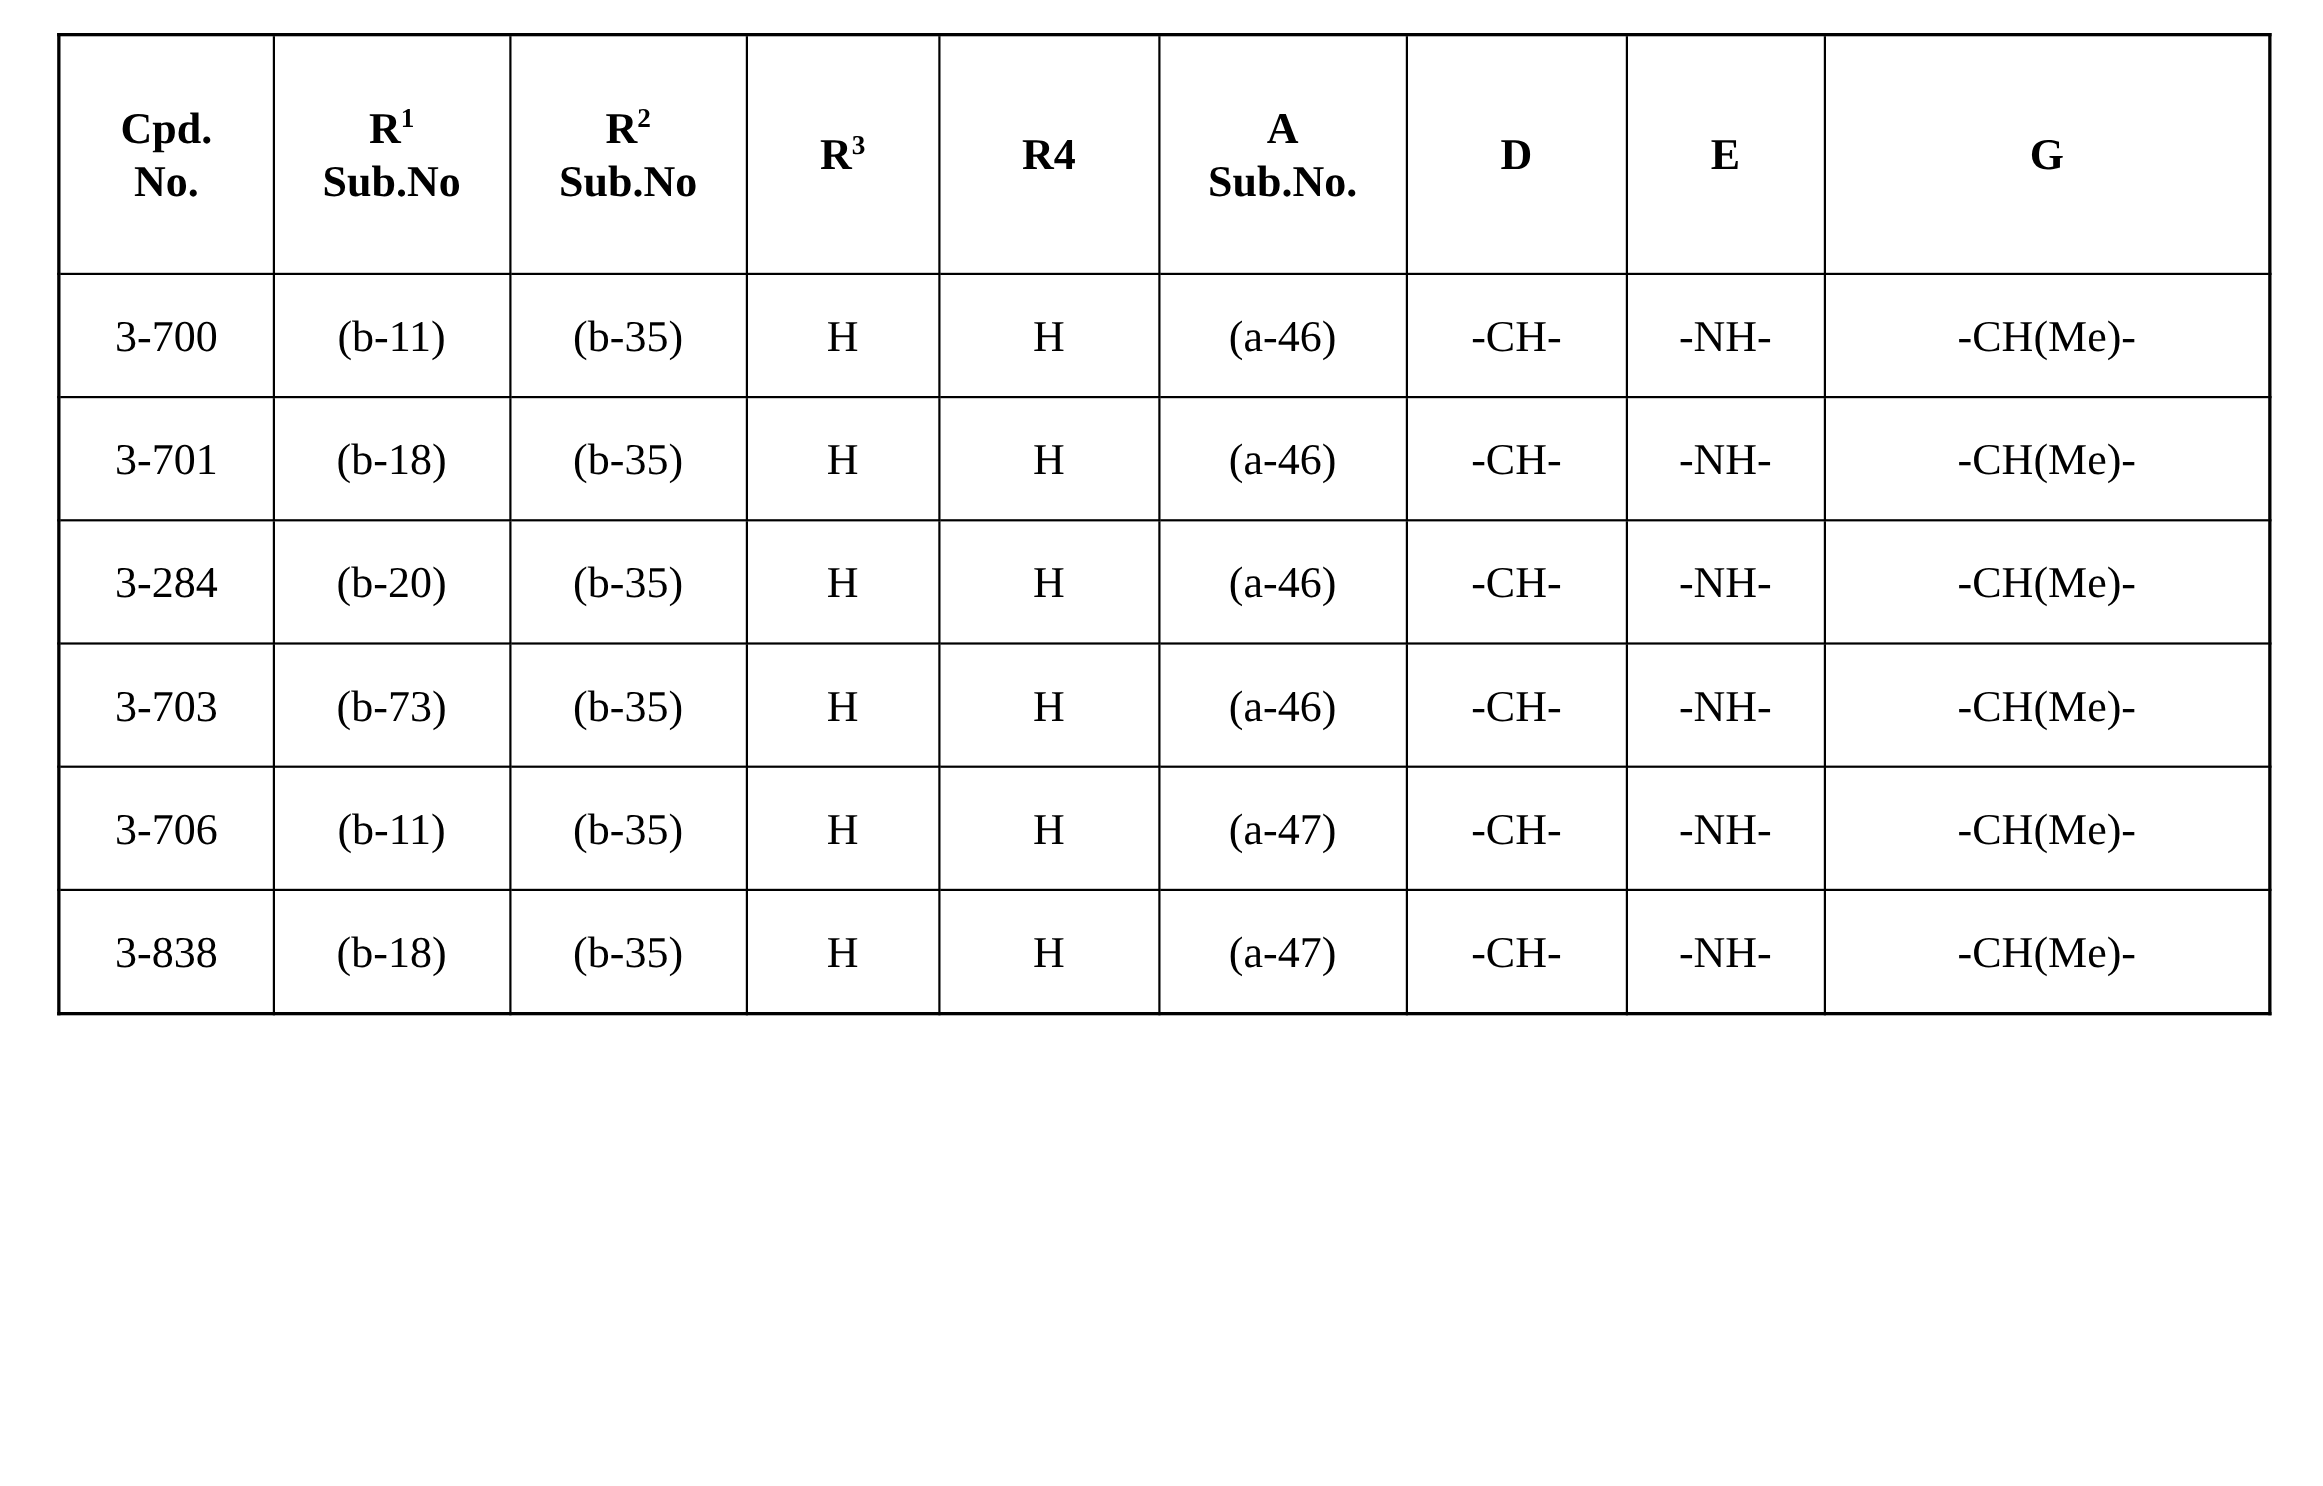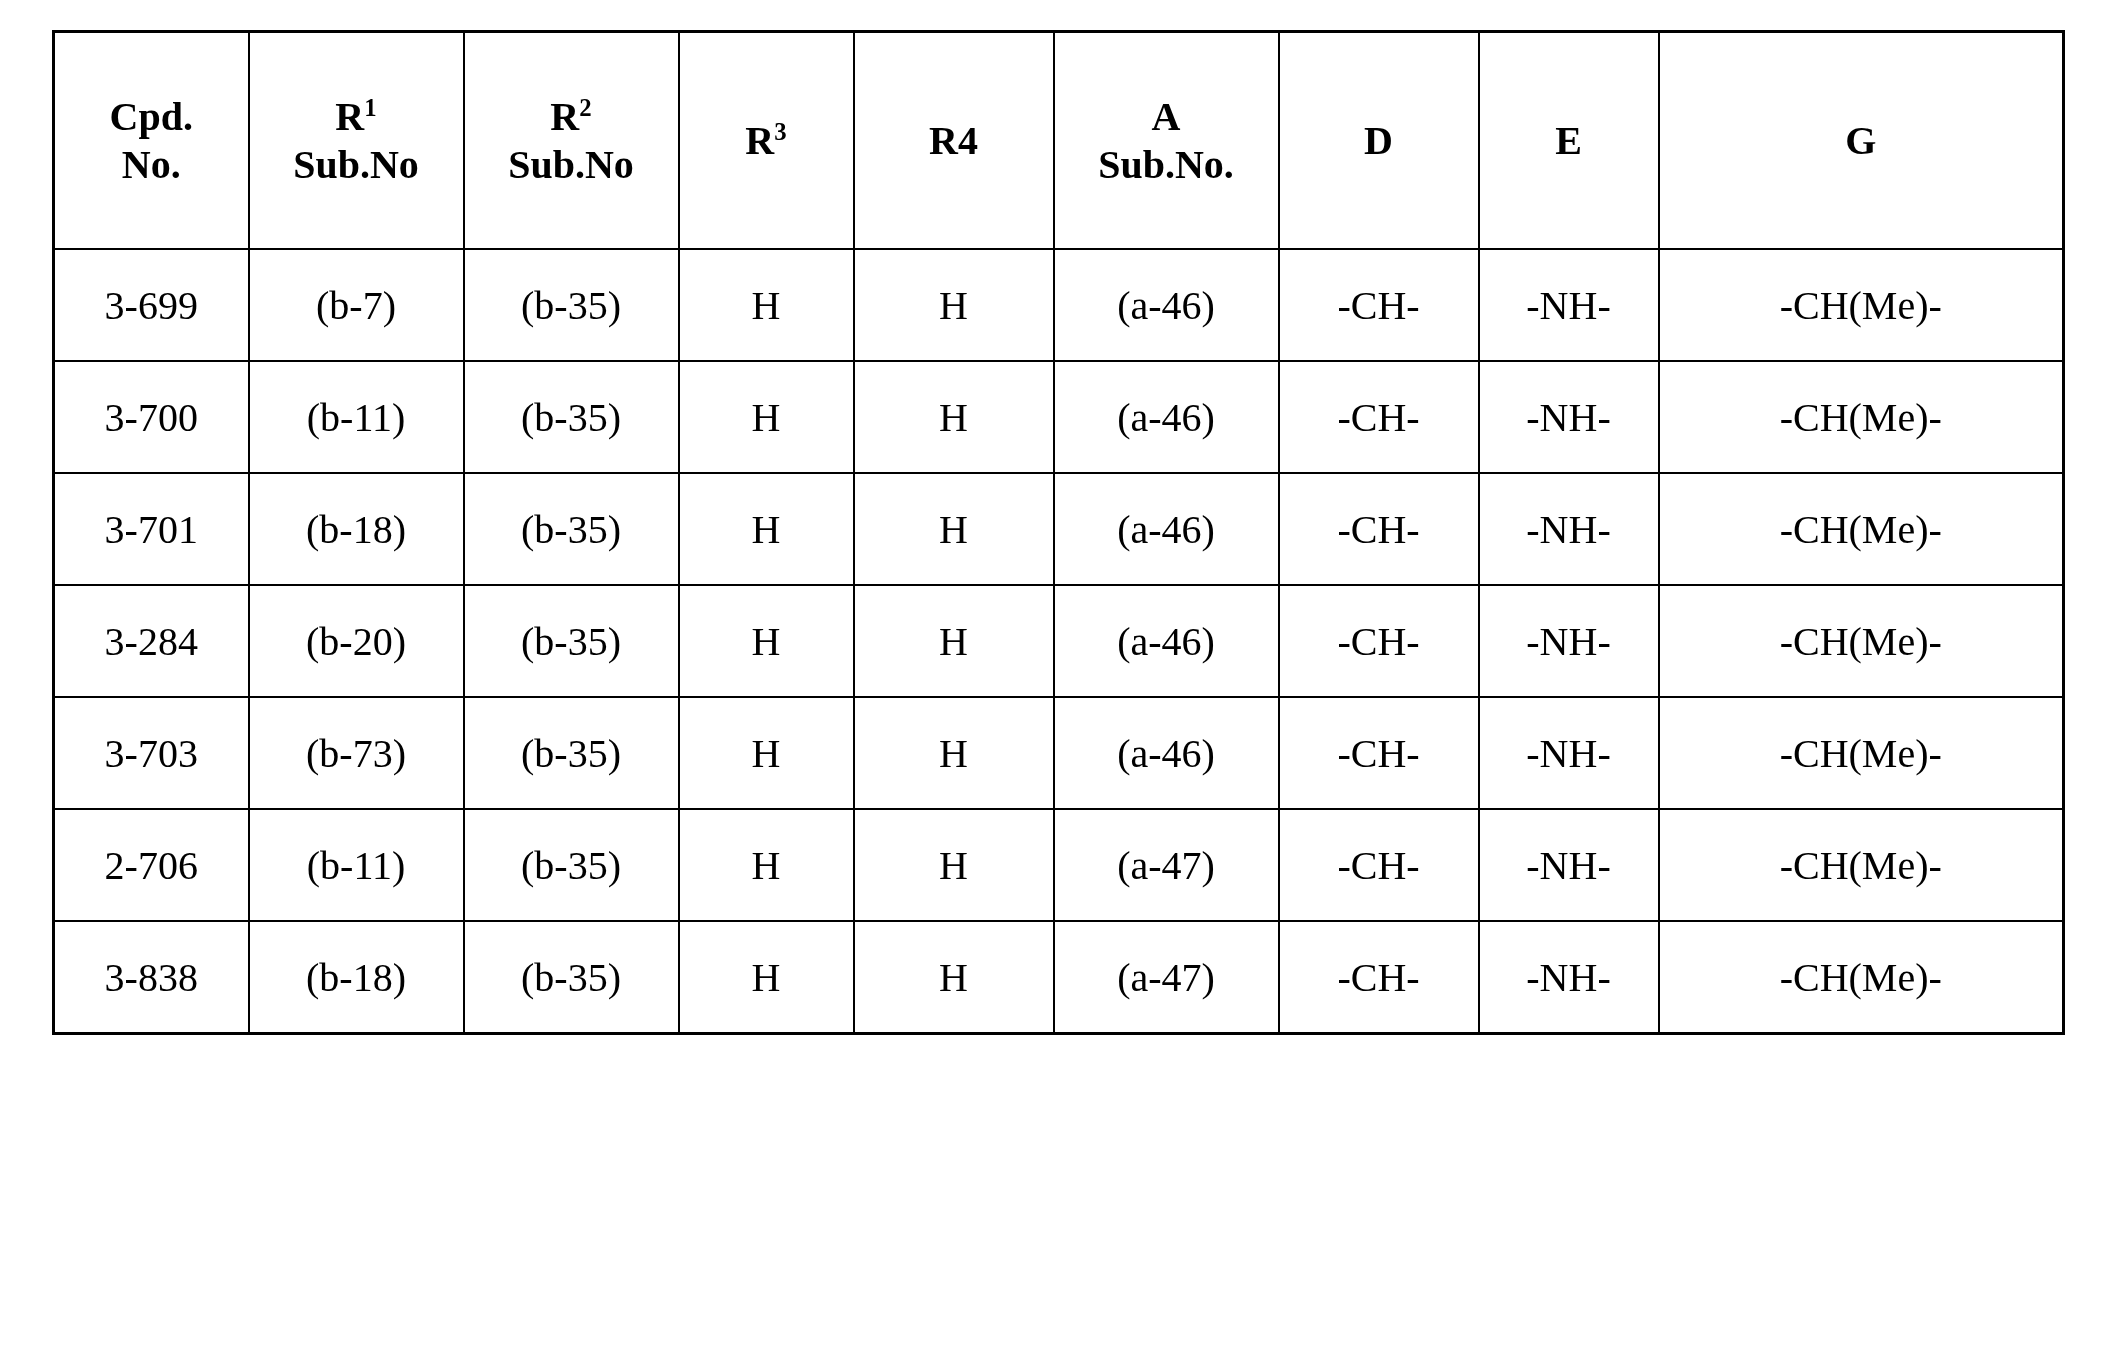--- a/index.html
+++ b/index.html
@@ -116,31 +116,20 @@
         <th>
           <span class="hdr-line">E</span>
         </th>
         <th>
           <span class="hdr-line">G</span>
         </th>
       </tr>
     </thead>
     <tbody id="table-body">
         <tr>
-          <td>3-699</td>
-          <td>(b-7)</td>
-          <td>(b-35)</td>
-          <td>H</td>
-          <td>H</td>
-          <td>(a-46)</td>
-          <td>-CH-</td>
-          <td>-NH-</td>
-          <td>-CH(Me)-</td>
-        </tr>
-        <tr>
           <td>3-700</td>
           <td>(b-11)</td>
           <td>(b-35)</td>
           <td>H</td>
           <td>H</td>
           <td>(a-46)</td>
           <td>-CH-</td>
           <td>-NH-</td>
           <td>-CH(Me)-</td>
         </tr>
@@ -171,21 +160,21 @@
           <td>(b-73)</td>
           <td>(b-35)</td>
           <td>H</td>
           <td>H</td>
           <td>(a-46)</td>
           <td>-CH-</td>
           <td>-NH-</td>
           <td>-CH(Me)-</td>
         </tr>
         <tr>
-          <td>2-706</td>
+          <td>3-706</td>
           <td>(b-11)</td>
           <td>(b-35)</td>
           <td>H</td>
           <td>H</td>
           <td>(a-47)</td>
           <td>-CH-</td>
           <td>-NH-</td>
           <td>-CH(Me)-</td>
         </tr>
         <tr>

